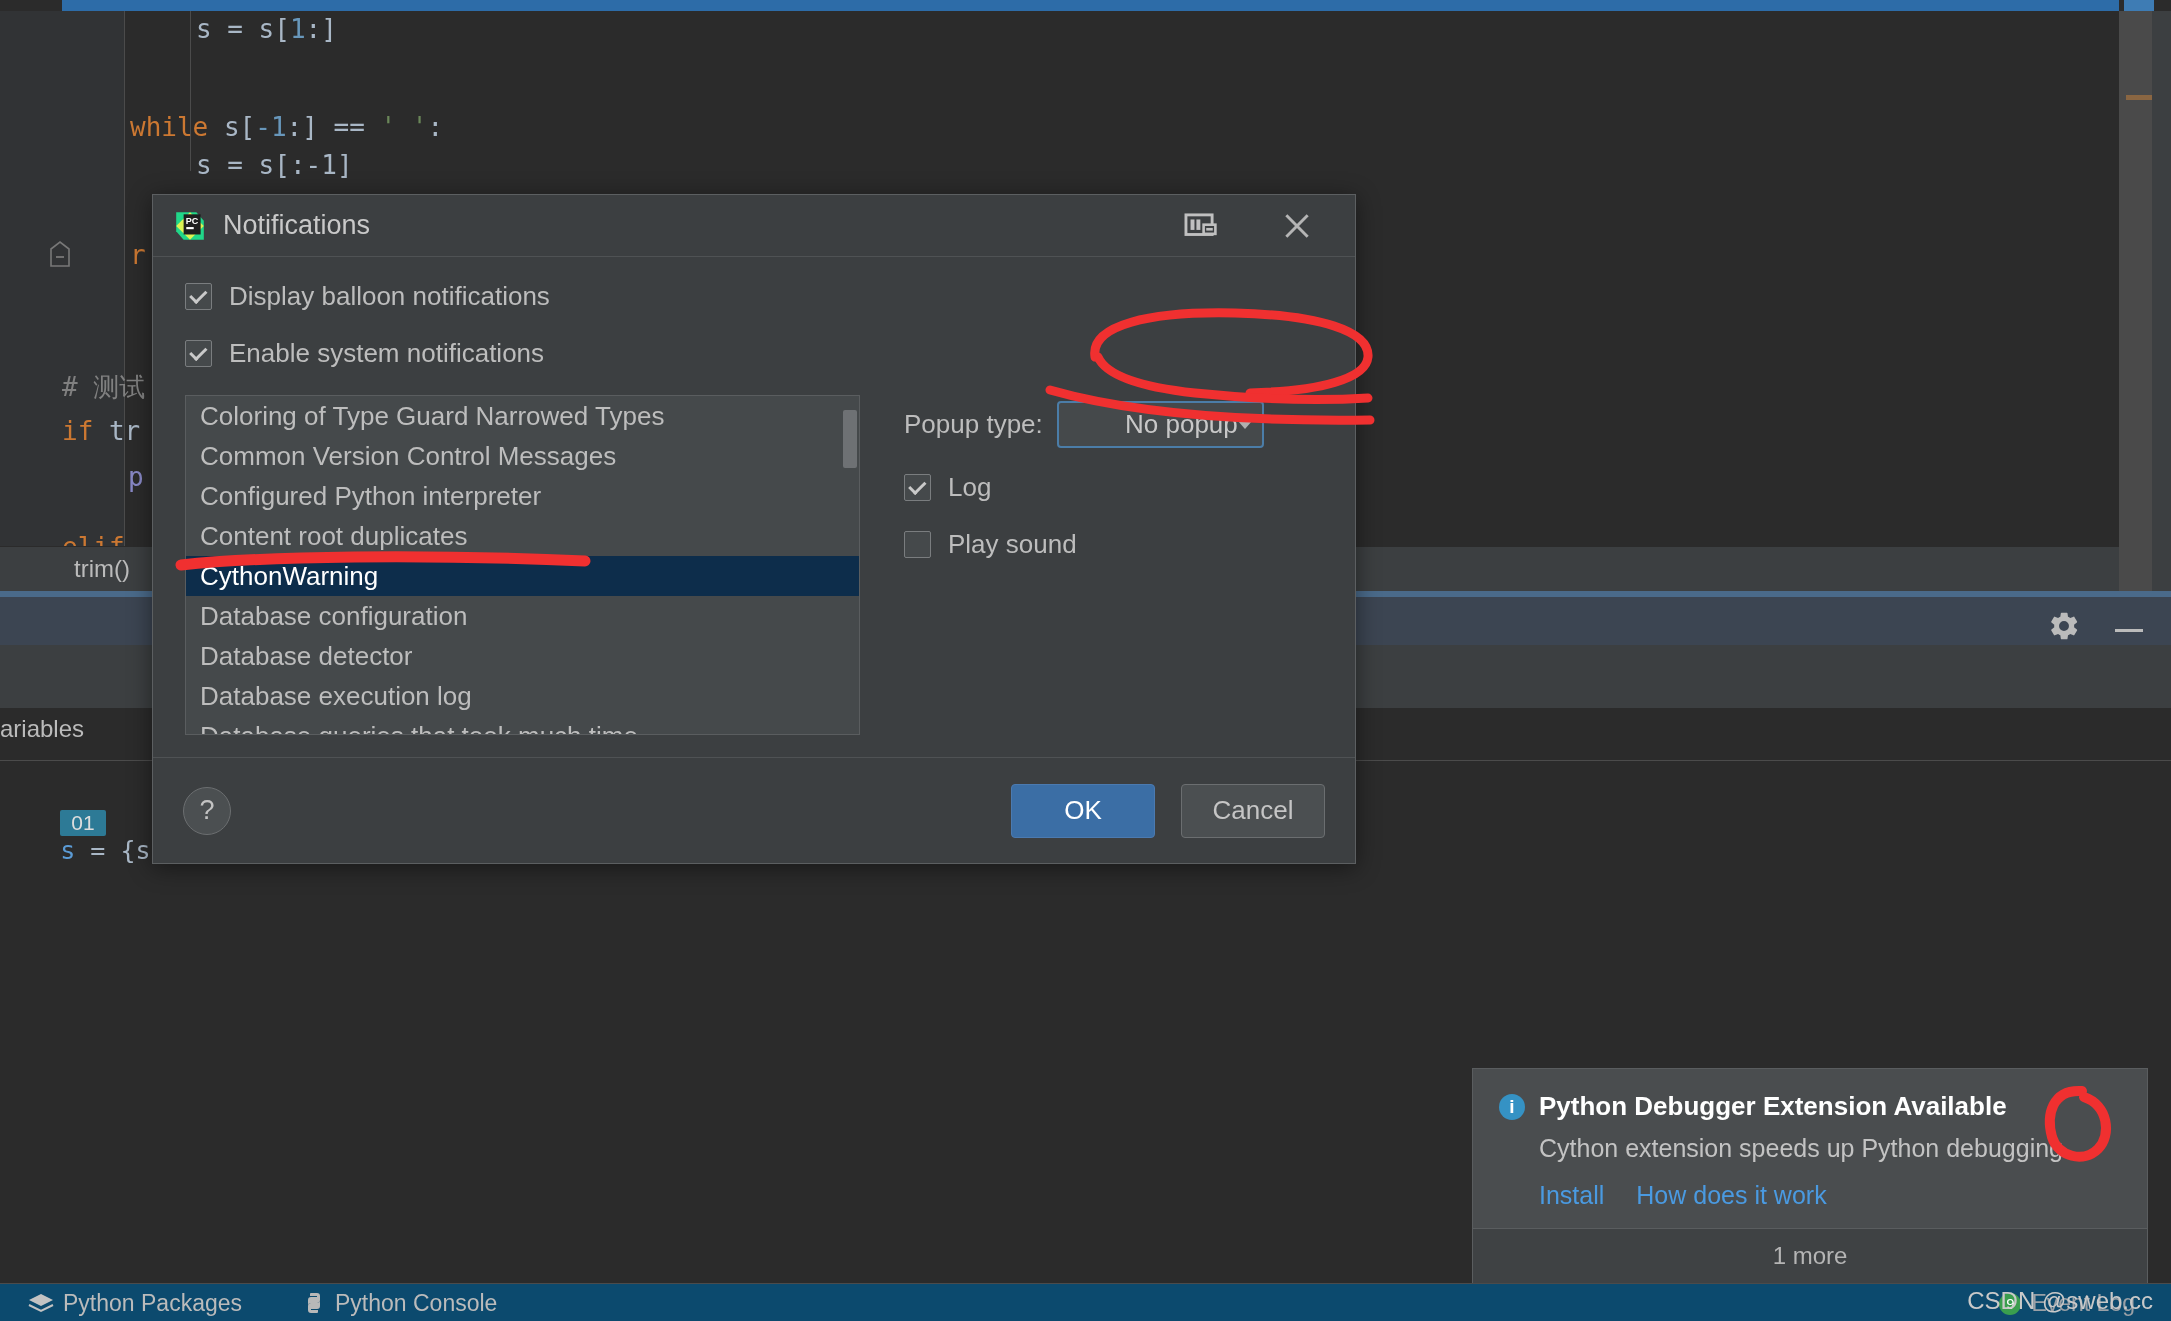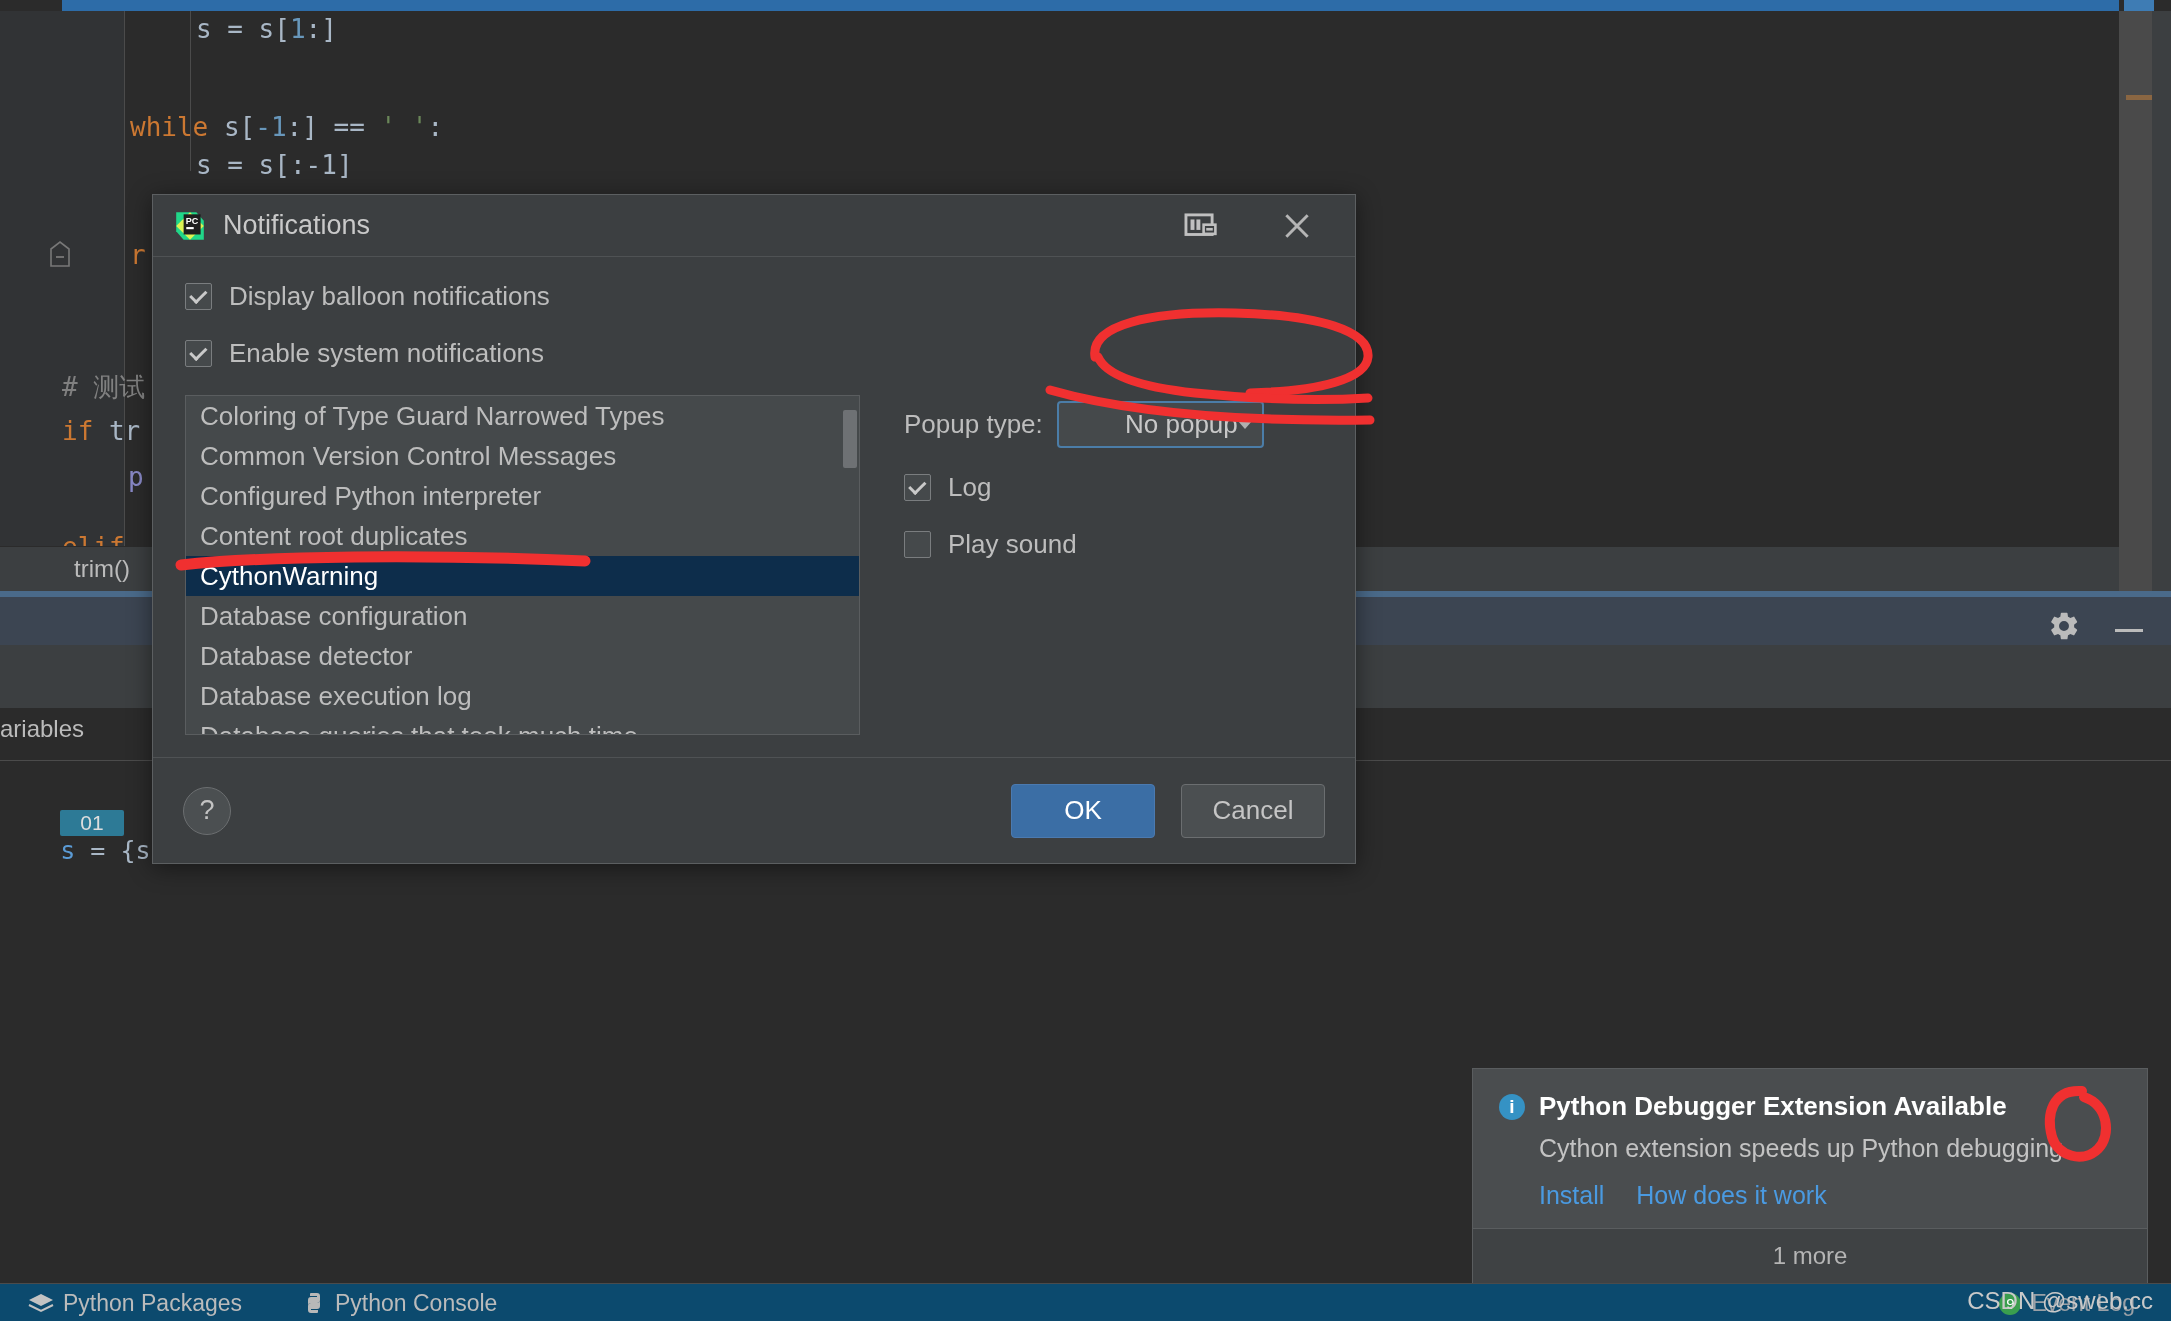--- a/index.html
+++ b/index.html
@@ -124,21 +124,21 @@
     position: absolute; left: 0; top: 760px; width: 2171px; height: 500px;
     background: #2b2b2b; border-top: 1px solid #4b4b4b;
   }
   .var-row {
     position: absolute; left: 0; top: 778px;
     font-family: "DejaVu Sans Mono", monospace; font-size: 25px;
     color: #a9b7c6; white-space: pre;
   }
   .var-badge {
     display: inline-block; background: #2d7a96; color: #dddddd;
-    padding: 1px 20px; font-size: 21px; border-radius: 2px;
+    padding: 1px 11px; font-size: 21px; border-radius: 2px;
     font-family: "Liberation Sans", sans-serif;
   }
   .var-name { color: #5b9bd5; }
 
   
   .statusbar {
     position: absolute; left: 0; top: 1283px; width: 2171px; height: 38px;
     background: #0c4a6e; border-top: 1px solid #4b4b4b;
     display: flex; align-items: center;
   }

